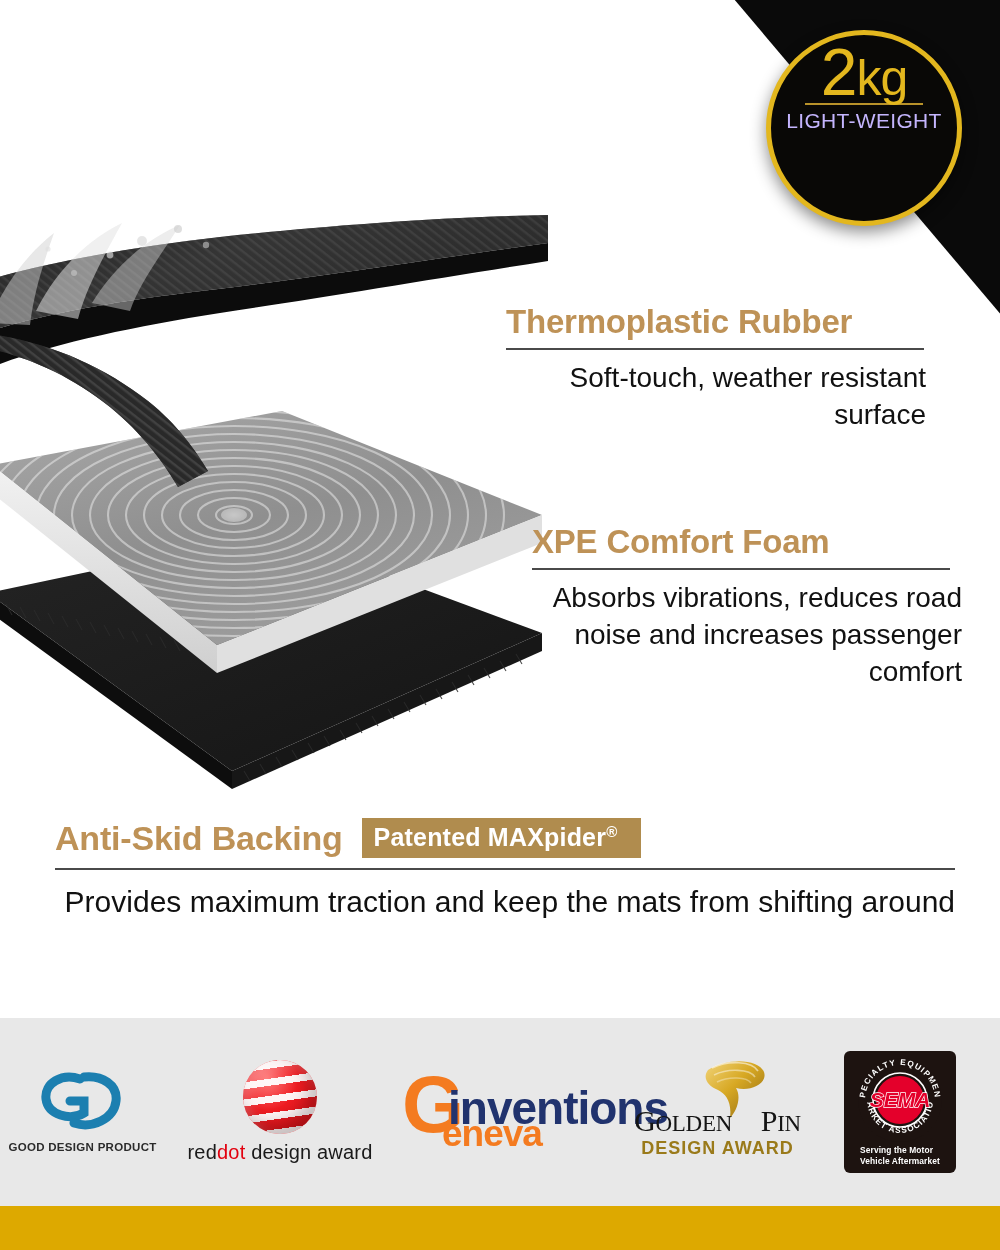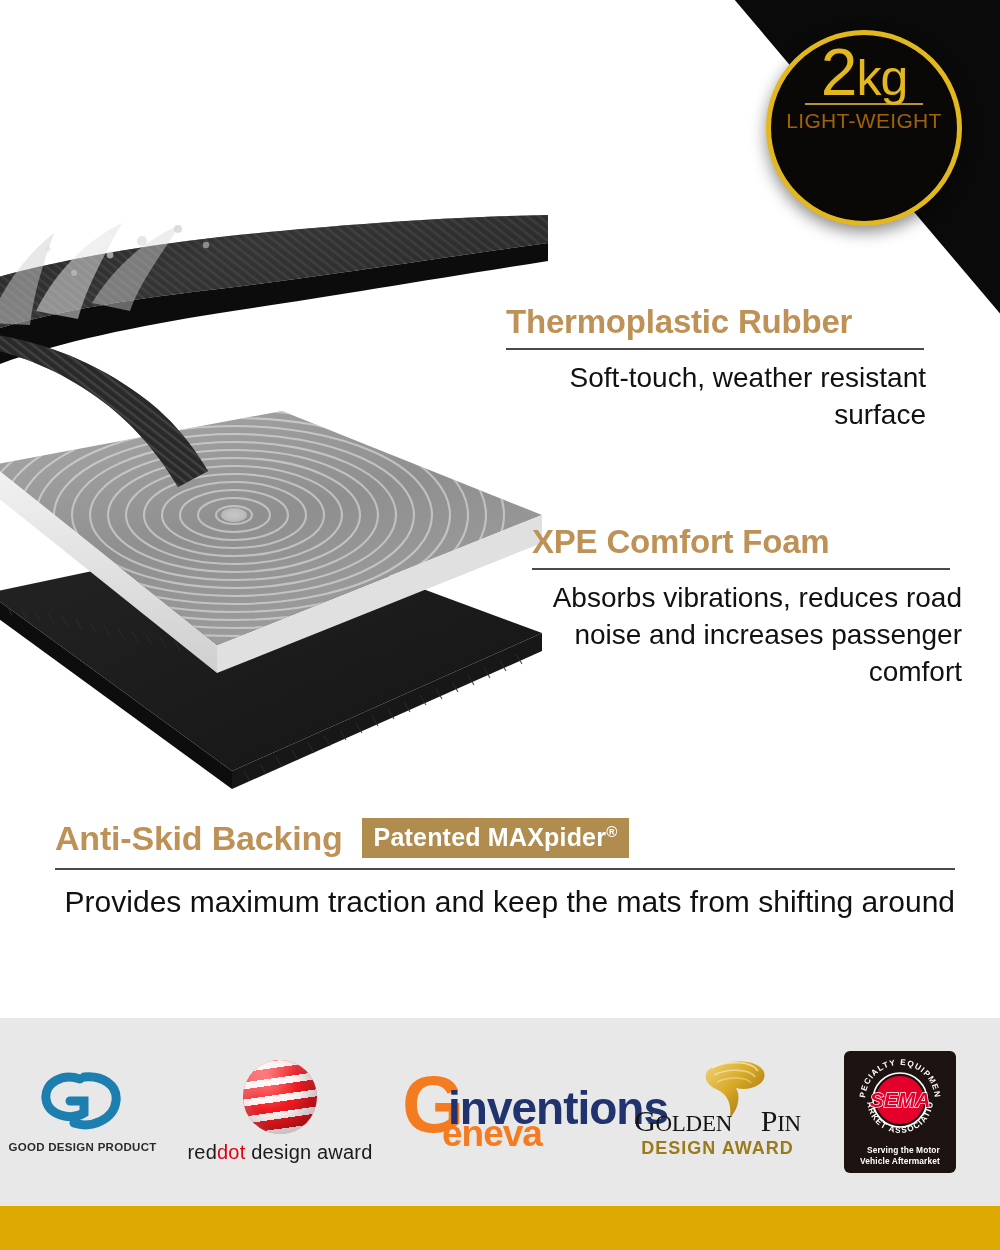--- a/index.html
+++ b/index.html
@@ -45,21 +45,21 @@
     font-size:66px;line-height:.94;font-weight:400;
     letter-spacing:-1px;
     padding:0 4px 2px 4px;
     position:relative;top:6px;
   }
   .badge-kg .unit{font-size:50px;}
   .badge-rule{
     width:118px;height:2px;background:#b8922a;margin:4px 0 6px 0;
   }
   .badge-sub{
-    color:#a16207;font-size:21px;letter-spacing:.3px;
+    color:#c4b5fd;font-size:21px;letter-spacing:.3px;
     position:relative;top:-2px;
   }
 
   
   .product{
     position:absolute;left:-18px;top:215px;width:570px;height:600px;z-index:2;
   }
 
   
   .block{position:absolute;z-index:4;}
@@ -79,21 +79,21 @@
 
   
   #block-skid{left:55px;top:818px;width:900px;}
   .skid-headrow{display:flex;align-items:center;}
   .skid-head{
     color:#BE9257;font-size:34px;font-weight:bold;letter-spacing:-0.2px;white-space:nowrap;
   }
   .patent-badge{
     margin-left:19px;background:#B08C4E;color:#ffffff;
     font-size:25px;font-weight:bold;
-    padding:5px 12px 6px 12px;white-space:nowrap;
+    padding:5px 24px 6px 12px;white-space:nowrap;
     letter-spacing:.2px;
   }
   .patent-badge .reg{font-size:15px;vertical-align:super;}
   #block-skid .blk-rule{width:900px;margin-top:10px;margin-bottom:12px;}
   #block-skid .blk-body{font-size:30px;line-height:1.3;}
 
   
   .awards{
     position:absolute;left:0;top:1018px;width:1000px;height:188px;
     background:#E8E8E8;z-index:3;
@@ -165,21 +165,21 @@
 
   
   #award-sema{width:150px;}
   .sema-box{
     width:112px;height:122px;background:#1d1310;border-radius:6px;
     position:relative;display:flex;flex-direction:column;align-items:center;
     padding-top:5px;box-sizing:border-box;
   }
   .sema-circle{width:88px;height:88px;position:relative;}
   .sema-sub{
-    color:#fff;font-size:8.4px;line-height:1.25;text-align:right;
+    color:#fff;font-size:8.4px;line-height:1.25;text-align:left;
     margin-top:1px;letter-spacing:.1px;font-weight:bold;
   }
 
   
   .footer-bar{
     position:absolute;left:0;top:1206px;width:1000px;height:44px;
     background:#DDA900;z-index:3;
   }
 </style>
 </head>

